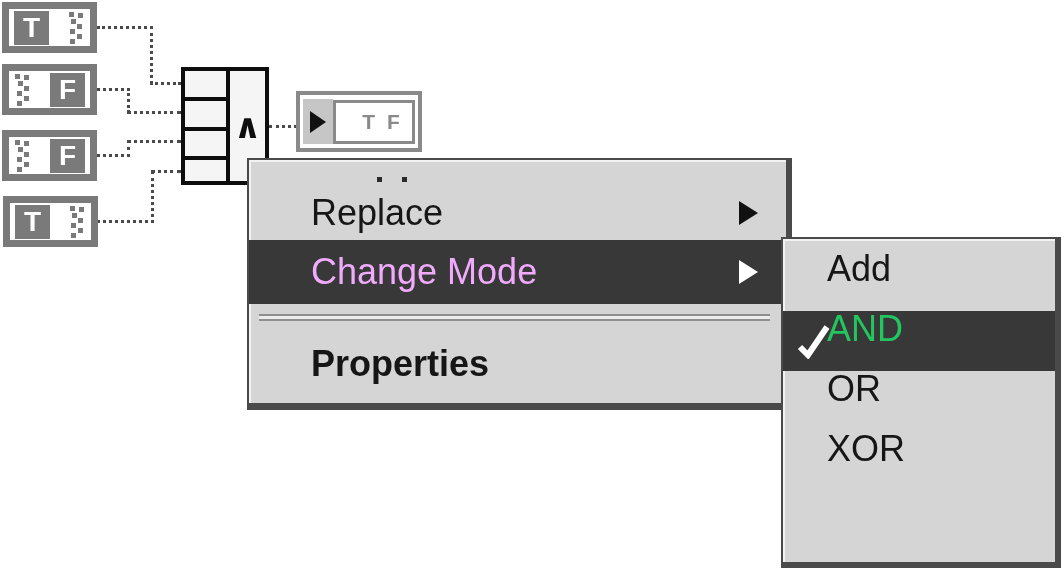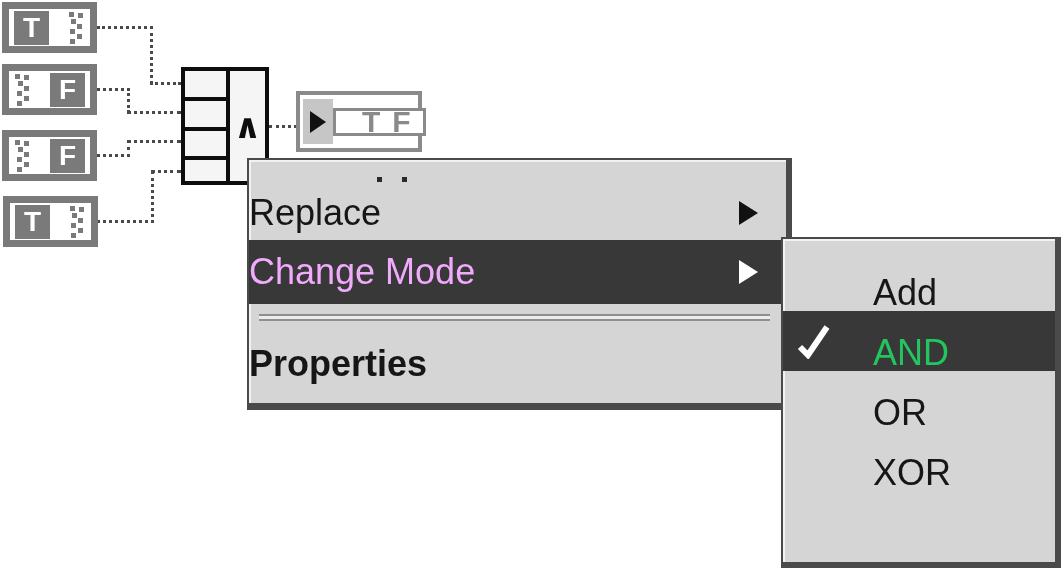--- a/index.html
+++ b/index.html
@@ -91,25 +91,25 @@
     display: flex; align-items: center; justify-content: center;
     flex: none;
   }
   .tri-right {
     width: 0; height: 0;
     border-left: 16px solid #111111;
     border-top: 11px solid transparent;
     border-bottom: 11px solid transparent;
   }
   .ind-box {
-    flex: 1; height: 28px;
+    flex: 1; height: 44px;
     border: 3px solid #8a8a8a;
     background: #ffffff;
     display: flex; align-items: center; justify-content: center;
-    font-weight: bold; font-size: 30px; color: #8a8a8a;
+    font-weight: bold; font-size: 21px; color: #8a8a8a;
     letter-spacing: 12px; padding-left: 26px; line-height: 1;
   }
 
   
   .menu {
     position: absolute; left: 247px; top: 158px;
     width: 545px; height: 252px;
     background: #d5d5d5;
     border: 2px solid #4a4a4a;
     border-right-width: 6px;
@@ -119,20 +119,21 @@
     z-index: 20;
   }
   .menu-dots { position: relative; height: 12px; }
   .dot {
     position: absolute; top: 3px; width: 5px; height: 5px;
     background: #2a2a2a;
   }
   .menu-item {
     position: relative;
     display: flex; align-items: center;
+    padding-left: 62px;
     font-size: 36px; color: #161616;
     line-height: 1;
   }
   .menu-item.h54 { height: 54px; }
   .menu-item.h64 { height: 64px; }
   .menu-item.h68 { height: 68px; font-weight: bold; }
   .menu-item.selected { background: #383838; color: #f0abfc; }
   .arrow-right {
     position: absolute; right: 28px; top: 50%;
     margin-top: -12px;
@@ -159,22 +160,22 @@
     border: 2px solid #4a4a4a;
     border-right-width: 6px;
     border-bottom-width: 6px;
     box-shadow: inset 2px 2px 0 #f2f2f2;
     padding-top: 12px;
     z-index: 30;
   }
   .submenu-item {
     position: relative;
     height: 60px;
-    display: flex; align-items: flex-end;
-    padding-left: 90px;
+    display: flex; align-items: flex-start;
+    padding-left: 44px;
     font-size: 36px; color: #161616;
     line-height: 1;
   }
   .submenu-item.selected { background: #383838; color: #22c55e; }
   .checkmark {
     position: absolute; left: 14px; top: 50%;
     margin-top: -18px;
   }
 </style>
 </head>

